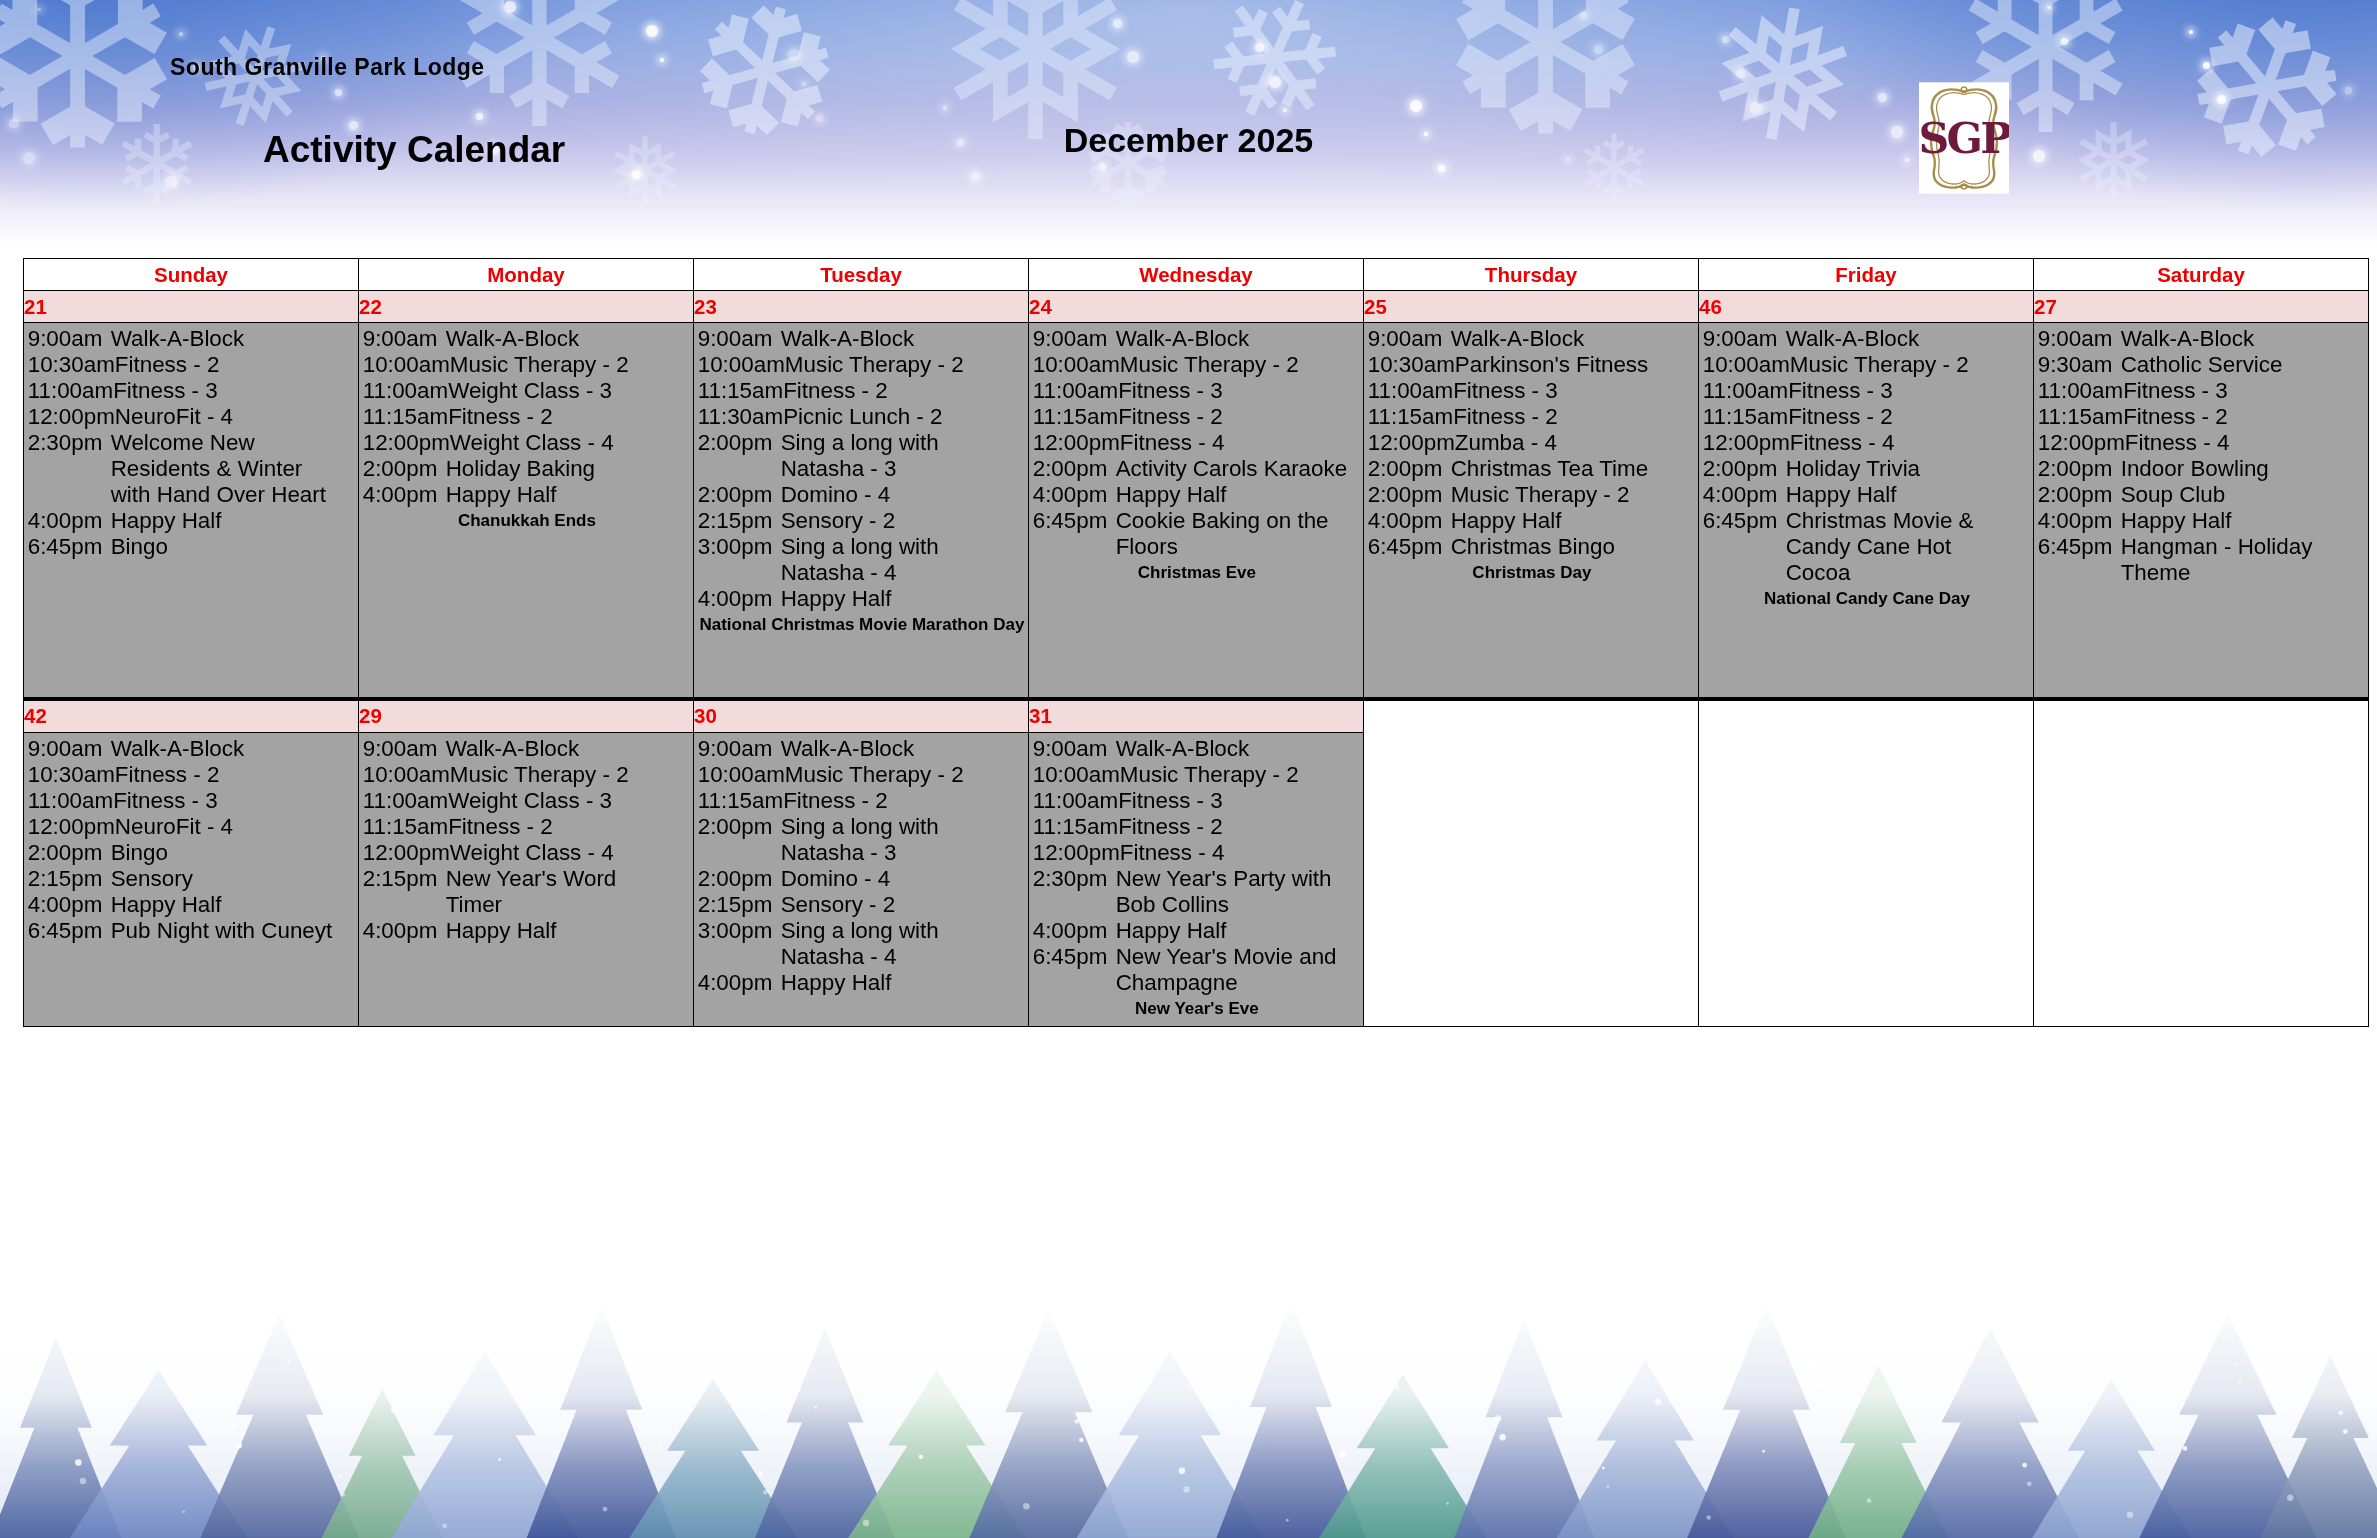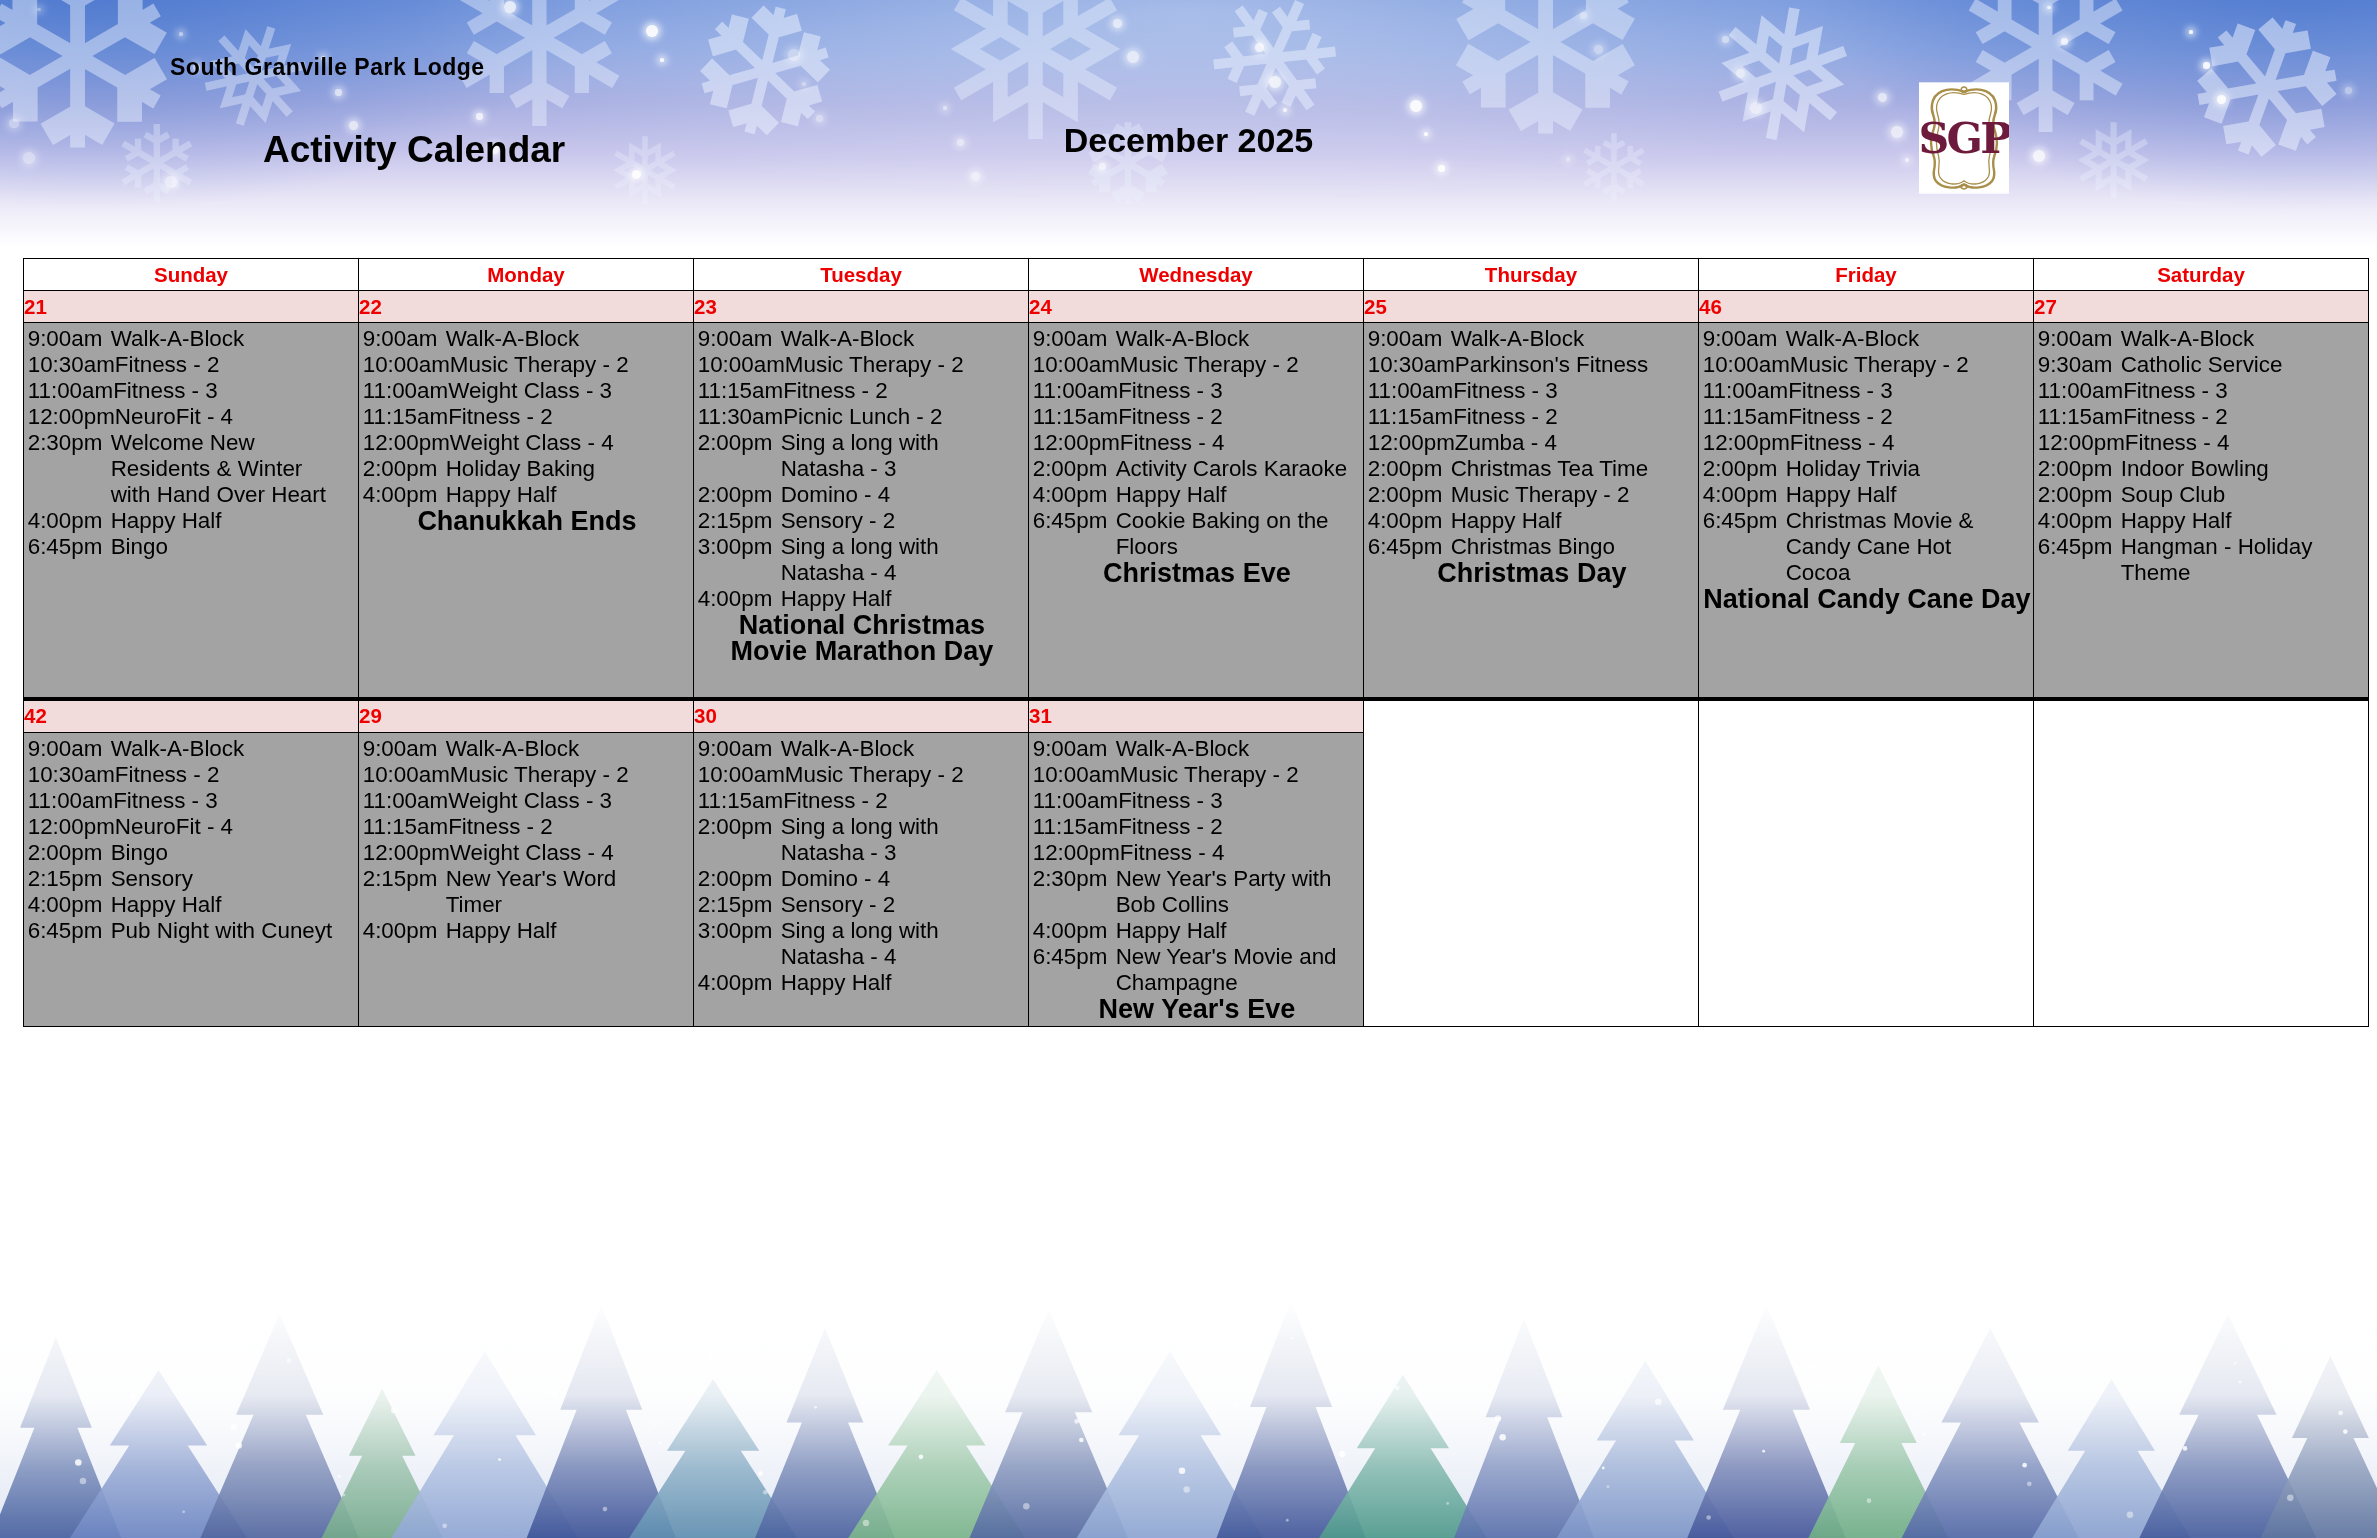--- a/index.html
+++ b/index.html
@@ -46,21 +46,21 @@
     vertical-align:middle;padding:0 7.5px 0 0;
   }
   tr.wk2 td{border-top:4.7px solid #000;}
   td.daycell{vertical-align:top;padding:2.8px 1.9px 0 3.7px;background:#a3a3a3;}
   tr.content1 td.daycell{height:371px;}
   tr.content2 td.daycell{height:290px;}
   td.blankcell{background:#fff;}
   .event{display:flex;font-size:22.4px;line-height:26px;}
   .etime{flex:0 0 83px;}
   .etitle{flex:1;padding-right:13px;}
-  .note{font-size:27px;line-height:26px;font-weight:bold;text-align:center;}
+  .note{font-size:17px;line-height:26px;font-weight:bold;text-align:center;}
   
   .forest{position:absolute;left:0;bottom:0;width:2377px;height:238px;}
 </style>
 </head>
 <body>
 
 <div class="banner" id="banner">
     <span class="flake" style="left: -28px; top: -65px; font-size: 252px; opacity: 0.45; transform: rotate(0deg);">❆</span>
     <span class="flake" style="left: 196px; top: 9.3px; font-size: 140px; opacity: 0.4; transform: rotate(18deg);">❅</span>
     <span class="flake" style="left: 438px; top: -79px; font-size: 242px; opacity: 0.42; transform: rotate(0deg);">❄</span>

